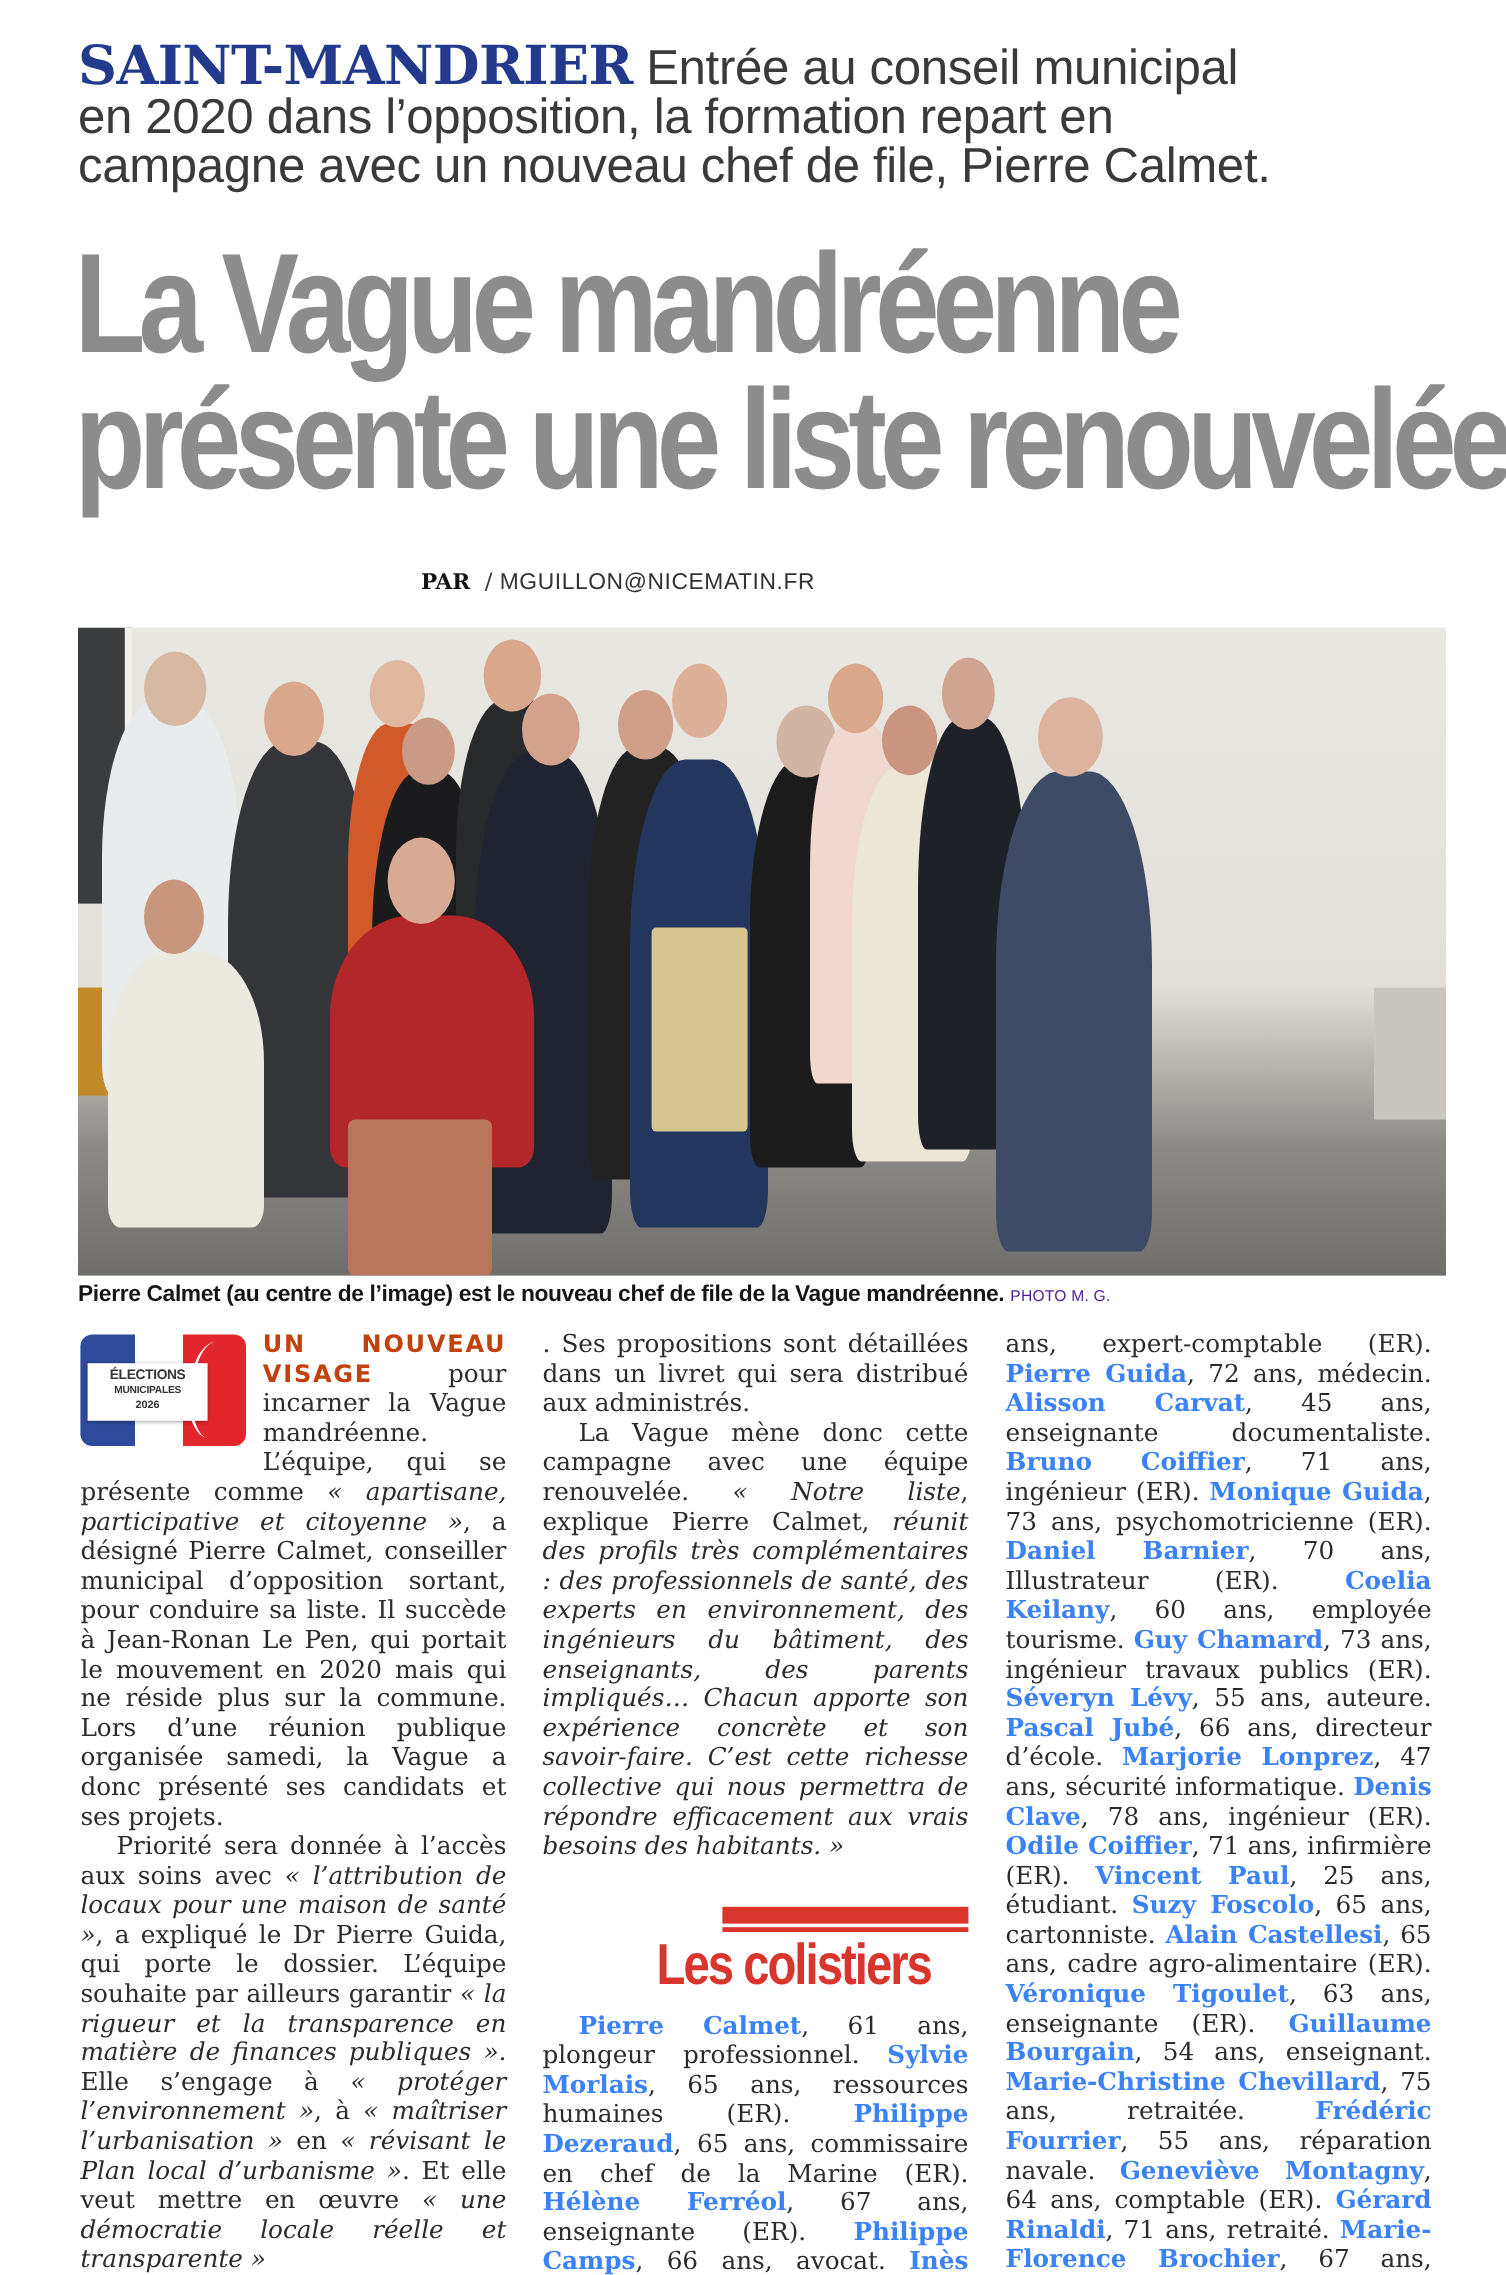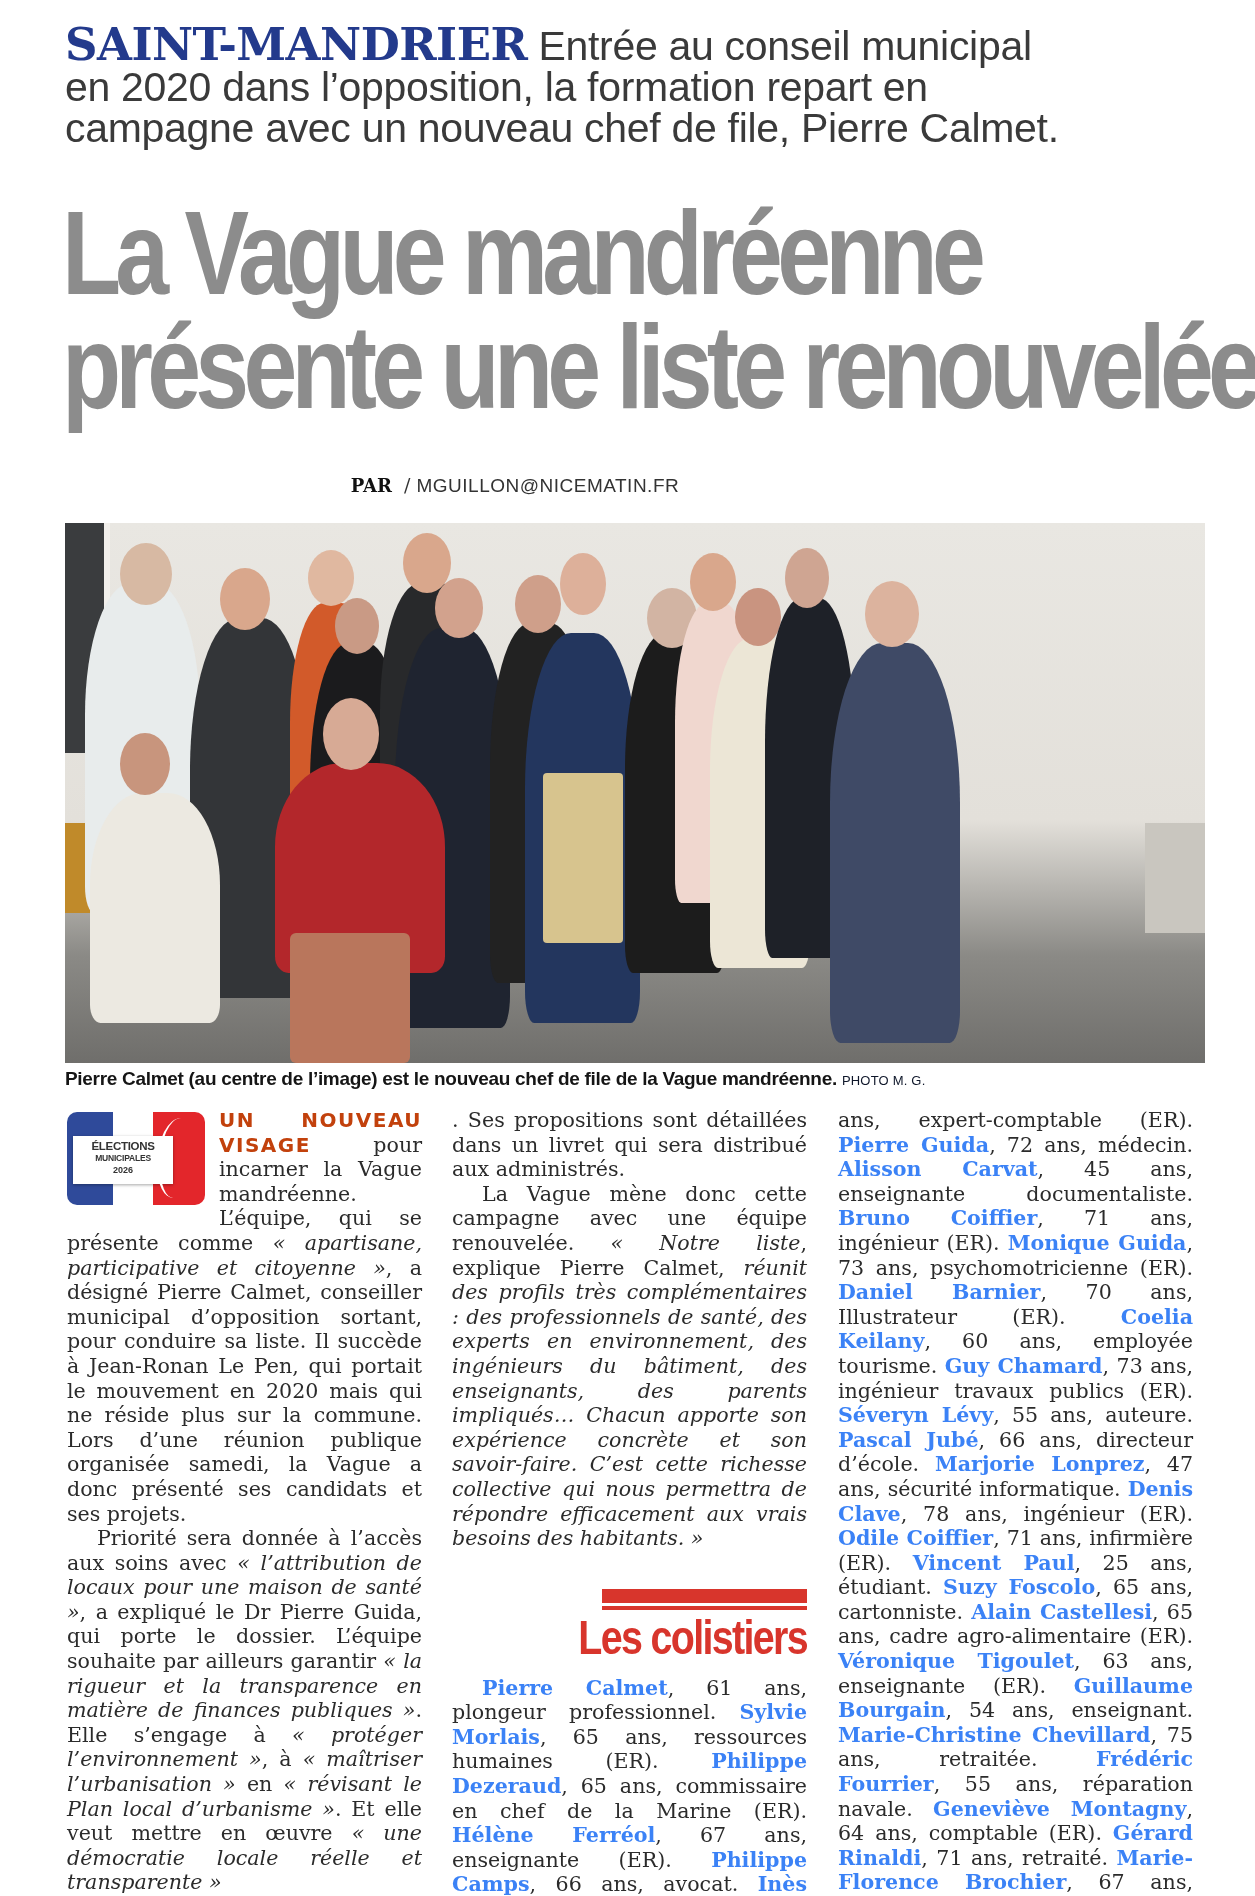--- a/index.html
+++ b/index.html
@@ -1,59 +1,59 @@
 <!DOCTYPE html>
 <html><head>
 <meta charset="utf-8">
 <style>
   * { box-sizing: border-box; margin: 0; padding: 0; }
   html, body { width: 1255px; height: 1896px; background: #ffffff; overflow: hidden; }
   body { position: relative; font-family: "DejaVu Serif", serif; color: #222; }
 
-  .kicker-block { position: absolute; left: 65px; top: 24px; width: 1130px; }
+  .kicker-block { position: absolute; left: 65px; top: 34px; width: 1130px; }
   .kicker-line { font-family: "Liberation Sans", sans-serif; font-size: 41px; line-height: 41px; color: #3a3a3a; white-space: nowrap; letter-spacing: -0.3px; }
   .kicker { font-family: "DejaVu Serif", serif; font-weight: bold; color: #233a8c; font-size: 45px; letter-spacing: -0.5px; }
 
   .headline { position: absolute; left: 62px; top: 196px; width: 1150px; font-family: "Liberation Sans", sans-serif; font-weight: bold; color: #8c8c8c; font-size: 118px; line-height: 114px; letter-spacing: -7px; transform: scaleX(0.82); transform-origin: left top; white-space: nowrap; }
 
   .byline { position: absolute; left: 0; width: 1030px; top: 474px; text-align: center; font-size: 19px; color: #333; }
   .byline .par { font-family: "DejaVu Serif", serif; font-weight: bold; color: #111; font-size: 18px; }
   .byline .email { font-family: "Liberation Sans", sans-serif; letter-spacing: 0.5px; }
 
   .photo { position: absolute; left: 65px; top: 523px; width: 1140px; height: 540px; overflow: hidden;
            background: linear-gradient(180deg, #e9e7e2 0%, #e3e0da 55%, #8b8a86 80%, #6f6e6b 100%); }
   .wall-left { position: absolute; left: 0; top: 0; width: 45px; height: 230px; background: #3a3c3e; border-right: 6px solid #f2f0ec; }
   .table-right { position: absolute; right: 0; top: 300px; width: 60px; height: 110px; background: #c9c6bf; }
   .chair-left { position: absolute; left: 0; top: 300px; width: 35px; height: 90px; background: #c08a2a; }
   .person { position: absolute; border-radius: 40% 40% 8% 8%; }
   .head { position: absolute; border-radius: 50%; background: #d9a78c; }
 
   .caption { position: absolute; left: 65px; top: 1068px; font-family: "Liberation Sans", sans-serif; font-weight: bold; font-size: 19px; color: #151515; letter-spacing: -0.3px; }
-  .caption .credit { font-weight: normal; font-size: 13px; color: #0f172a; letter-spacing: 0.2px; }
+  .caption .credit { font-weight: normal; font-size: 13px; color: #4c1d95; letter-spacing: 0.2px; }
 
   .col { position: absolute; top: 1108px; width: 355px; font-family: "DejaVu Serif", serif; font-size: 20.6px; line-height: 24.6px; color: #2b2b2b; text-align: justify; hyphens: manual; }
   .col1 { left: 67px; }
   .col2 { left: 452px; }
   .col3 { left: 838px; }
   .col p { text-indent: 0; }
   .col p.ind { text-indent: 30px; }
   .col i { font-style: italic; }
   .col b { font-weight: bold; color: #3b82f6; }
 
   .logo { float: left; width: 138px; height: 93px; margin: 4px 14px 2px 0; border-radius: 10px; overflow: hidden; position: relative;
           background: linear-gradient(90deg, #2f4a9a 0 33%, #ffffff 33% 62%, #e3262b 62% 100%); }
   .logo-box { position: absolute; left: 6px; top: 24px; width: 100px; height: 48px; background: #fff; box-shadow: 0 1px 3px rgba(0,0,0,0.35); text-align: center; font-family: "Liberation Sans", sans-serif; font-weight: bold; color: #333; }
   .logo-l1 { font-size: 11.5px; line-height: 14px; margin-top: 3px; letter-spacing: -0.3px; }
   .logo-l2 { font-size: 8.5px; line-height: 11px; letter-spacing: -0.2px; }
   .logo-l3 { font-size: 9px; line-height: 12px; }
   .logo-marianne { position: absolute; right: 8px; top: 6px; width: 40px; height: 80px; border-left: 3px solid #fff; border-radius: 60% 20% 30% 40%; }
 
   .lead { font-family: "DejaVu Sans", sans-serif; font-weight: bold; color: #c2410c; font-size: 20px; letter-spacing: 1.5px; }
 
-  .colistiers-head { margin: 38px 0 10px 0; text-align: right; }
+  .colistiers-head { margin: 38px 0 10px 0; text-align: center; }
   .red-bar-thick { height: 14px; background: #d8352c; margin-left: 150px; }
   .red-bar-thin { height: 4px; background: #d8352c; margin-left: 150px; margin-top: 3px; }
   .colistiers-title { font-family: "Liberation Sans", sans-serif; font-weight: bold; color: #d8352c; font-size: 48px; line-height: 56px; letter-spacing: -2px; transform: scaleX(0.82); transform-origin: right center; white-space: nowrap; }
 </style>
 </head>
 <body>
 
 <div class="kicker-block">
   <div class="kicker-line">
     <span class="kicker">SAINT-MANDRIER</span>

